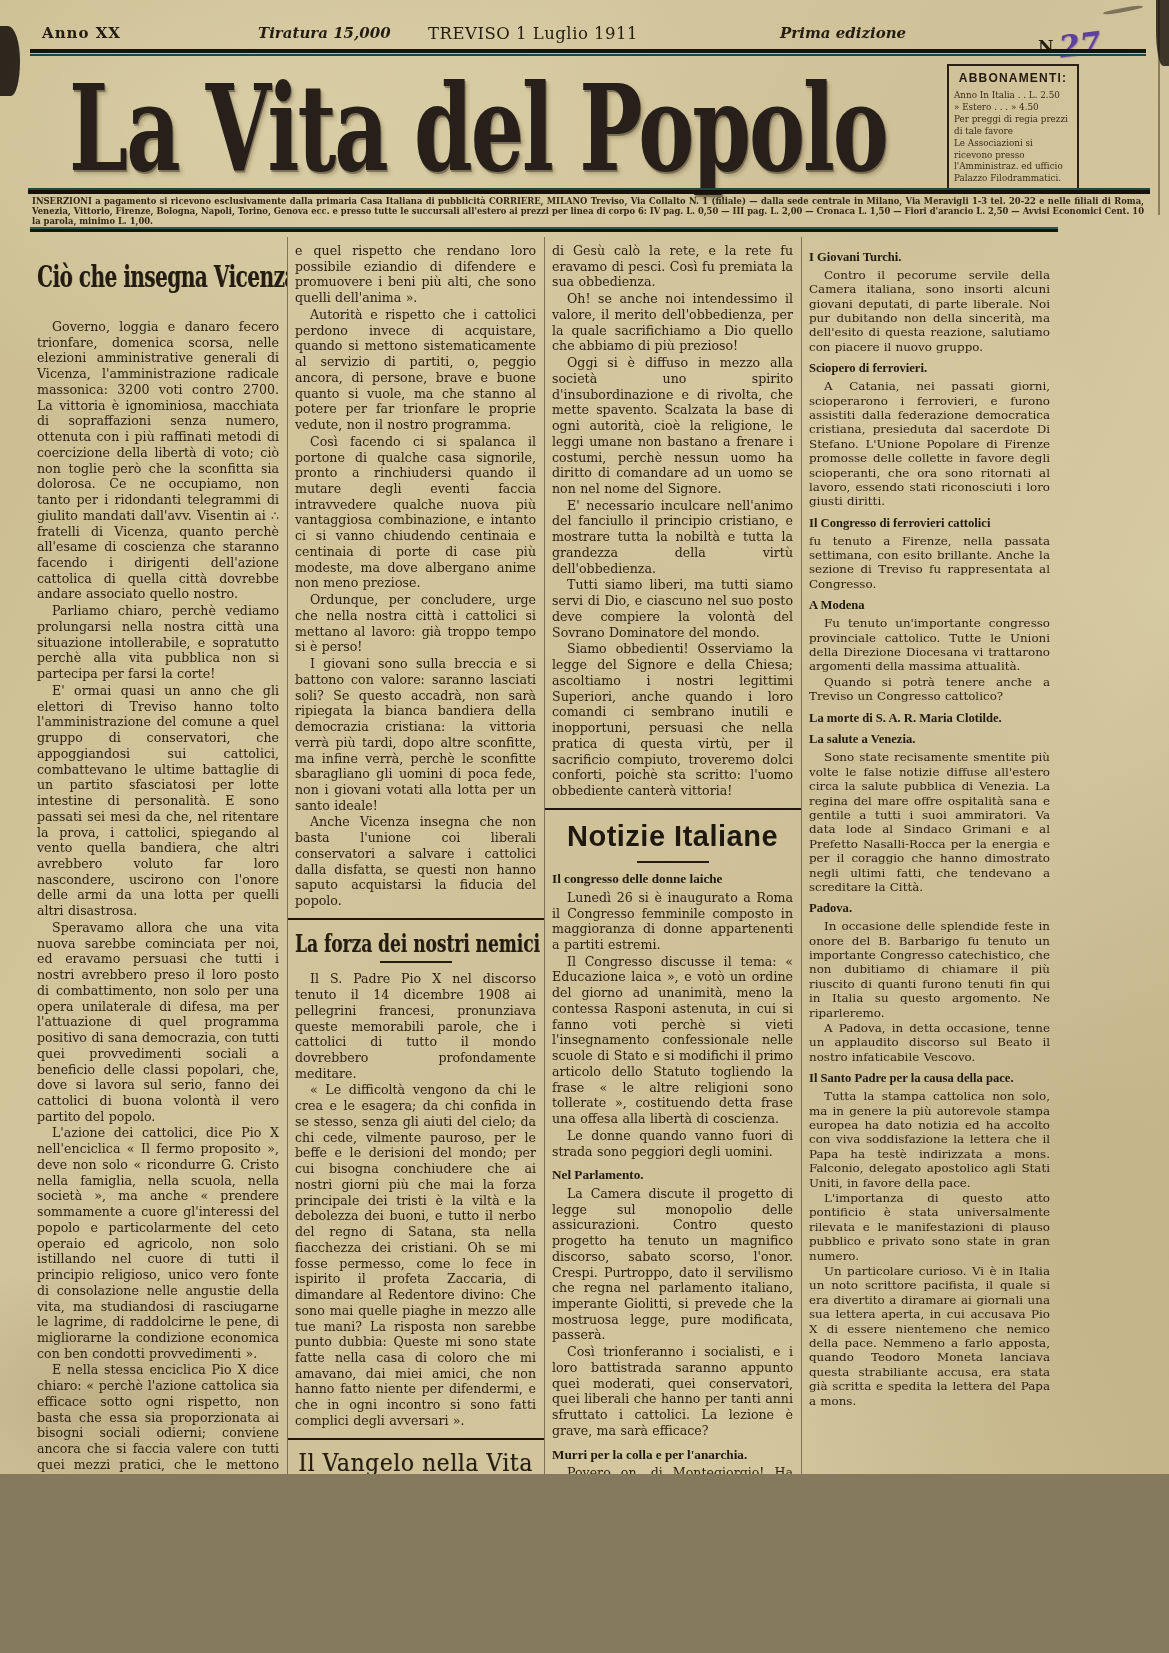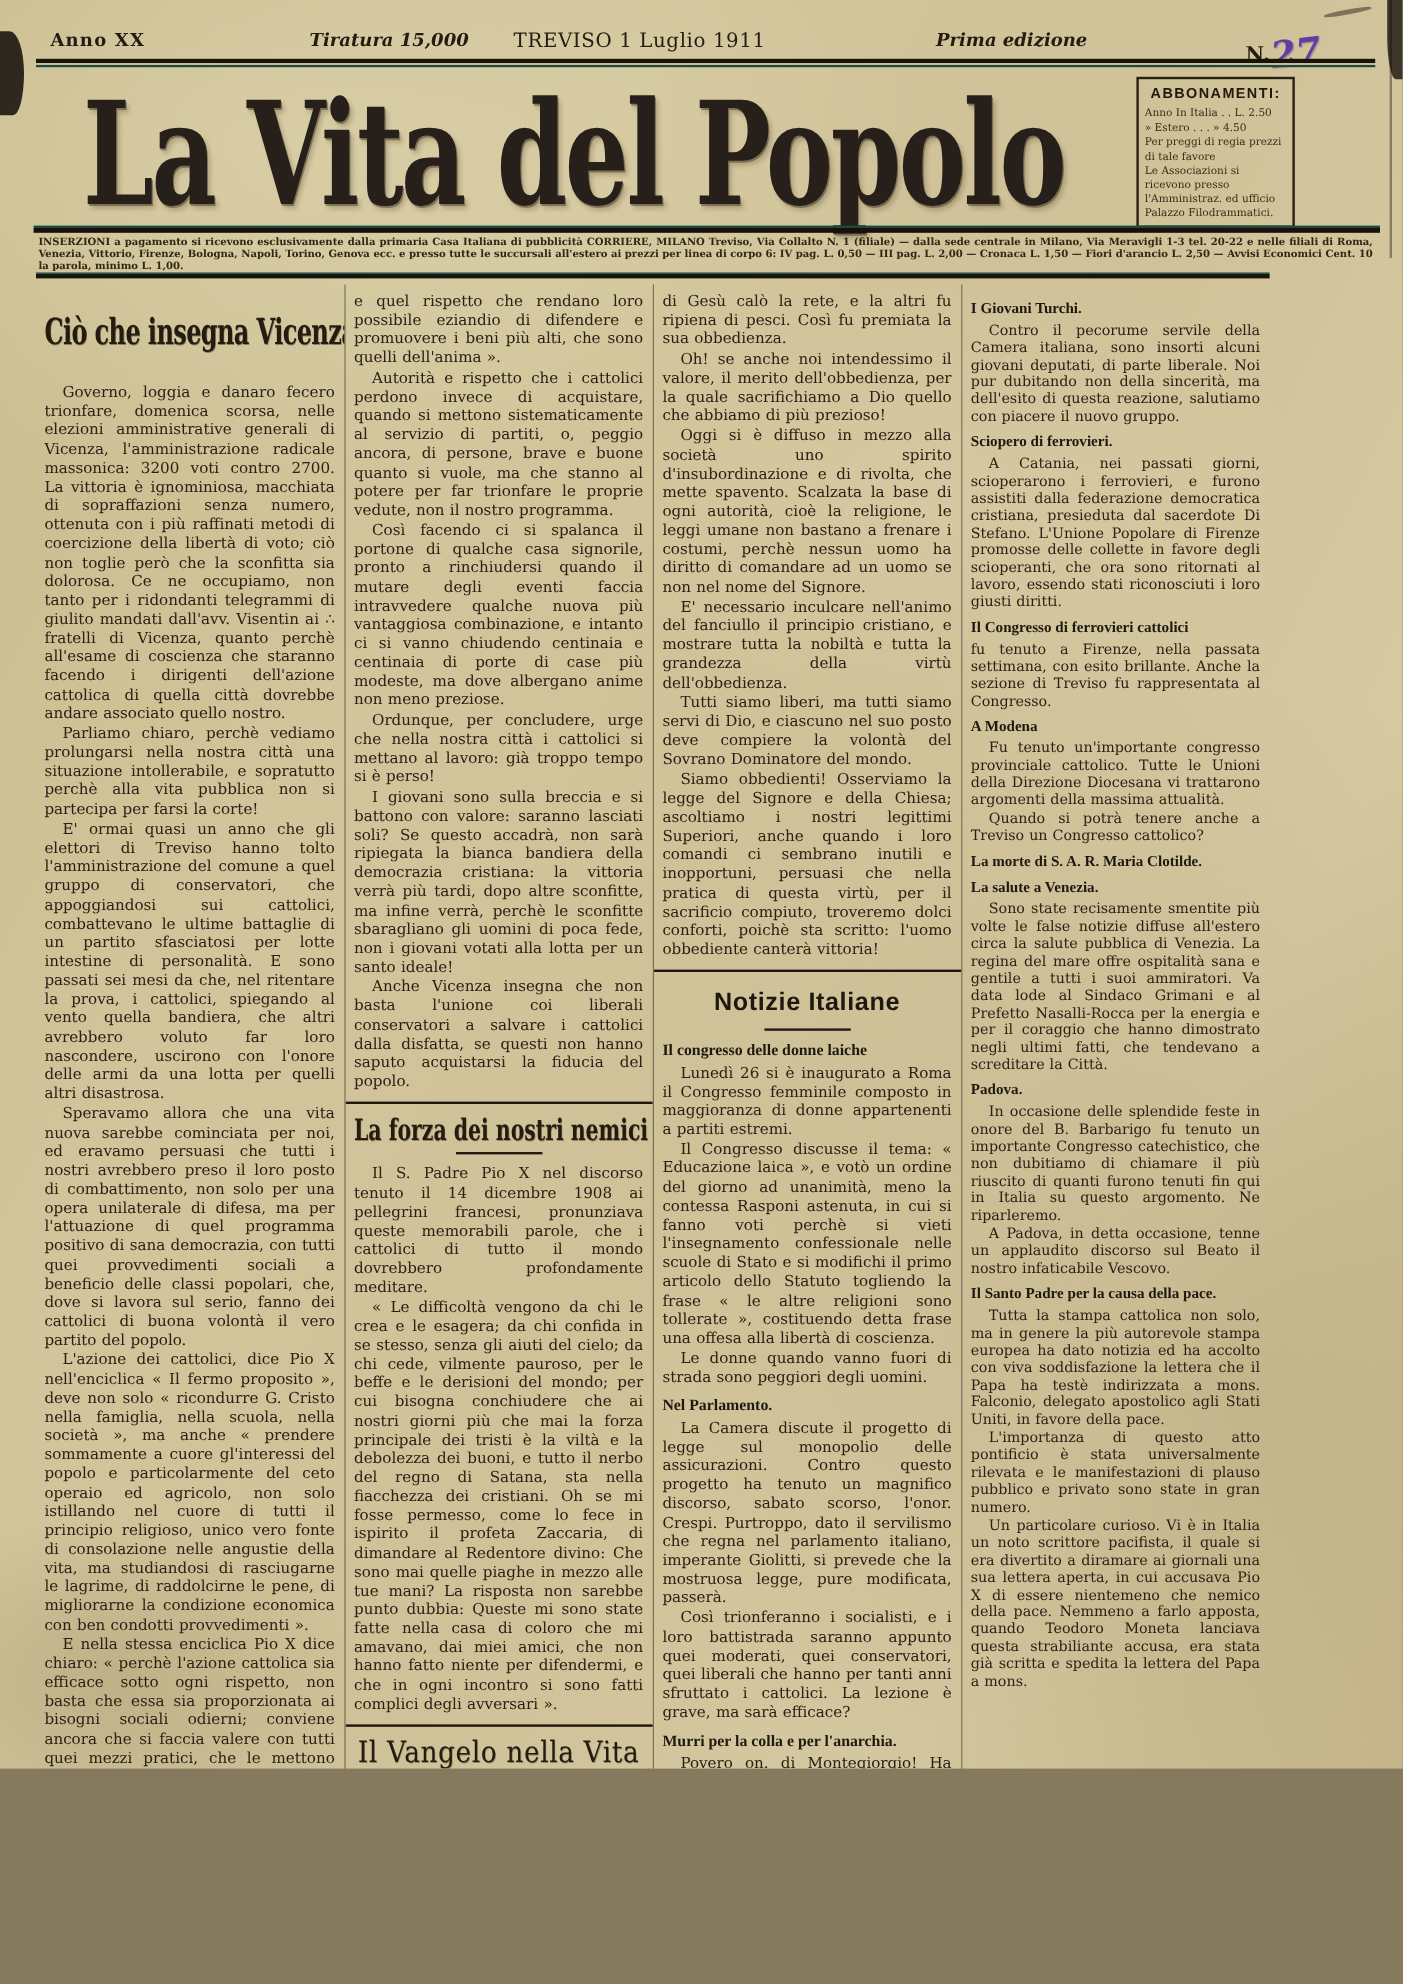--- a/index.html
+++ b/index.html
@@ -61,21 +61,21 @@
   .col:last-child .para{font-size:11.9px;line-height:1.21}
   .lead{font-family:"Liberation Sans",sans-serif;font-weight:bold;font-size:12.5px}
   .h1wrap{text-align:center;margin:16px 0 24px;line-height:34px}
   .h1{display:inline-block;font-size:20px;font-weight:bold;letter-spacing:-.5px;white-space:nowrap;
     transform:scaleY(1.5);color:#241c10;text-shadow:.5px .5px 0 rgba(30,20,8,.4)}
   .h2wrap{text-align:center;margin:6px 0 8px;line-height:30px}
   .h2{display:inline-block;font-size:17px;font-weight:bold;white-space:nowrap;transform:scaleY(1.45);
     color:#241c10;text-shadow:.5px .5px 0 rgba(30,20,8,.35)}
   .h2.light{font-weight:normal;font-size:22px;transform:scaleY(1.12);letter-spacing:.5px}
   .h3wrap{text-align:center;margin:8px 0 8px;line-height:36px}
-  .h3{display:inline-block;font-family:"Liberation Sans",sans-serif;font-size:21px;font-weight:bold;
+  .h3{display:inline-block;font-family:"Liberation Sans",sans-serif;font-size:29px;font-weight:bold;
     letter-spacing:.5px;white-space:nowrap;color:#1f1810}
   .hu{width:72px;height:2px;background:#241c10;margin:2px auto 6px}
   .sect-rule{height:2.5px;background:#1e170d;margin:9px -8px 8px -7px}
   .sub{font-family:Liberation Serif, serif;font-weight:bold;font-size:13.2px;line-height:1.18;
     margin:8px 0 3px;color:#201910}
   .col:last-child .sub{font-size:12.6px;margin:7px 0 3px}
   .epi{margin:3px 0 5px;color:#33271a}
   .epi-q{font-weight:bold;font-size:10.5px}
   .epi-c{font-style:italic;font-size:10px}
 </style>
@@ -138,21 +138,21 @@
         <p class="para">« Le difficoltà vengono da chi le crea e le esagera; da chi confida in se stesso, senza gli aiuti del cielo; da chi cede, vilmente pauroso, per le beffe e le derisioni del mondo; per cui bisogna conchiudere che ai nostri giorni più che mai la forza principale dei tristi è la viltà e la debolezza dei buoni, e tutto il nerbo del regno di Satana, sta nella fiacchezza dei cristiani. Oh se mi fosse permesso, come lo fece in ispirito il profeta Zaccaria, di dimandare al Redentore divino: Che sono mai quelle piaghe in mezzo alle tue mani? La risposta non sarebbe punto dubbia: Queste mi sono state fatte nella casa di coloro che mi amavano, dai miei amici, che non hanno fatto niente per difendermi, e che in ogni incontro si sono fatti complici degli avversari ».</p>
         <div class="sect-rule"></div>
         <div class="h2wrap"><span class="h2 light">Il Vangelo nella Vita</span><div class="hu"></div></div>
         <div class="epi">
           <div class="epi-q">« Sopra la tua parola calerò la rete ».</div>
           <div class="epi-c">(Luca V, 1., 8).</div>
         </div>
         <p class="para">La notte precedente insieme coi suoi compagni, aveva gettato le reti nel lago, senza alcun frutto. Era triste, e nemmeno pensava di ritentare la prova. Tuttavia sulla parola</p>
       </section>
     <section class="col">
-        <p class="para ni">di Gesù calò la rete, e la altri fu ripiena di pesci. Così fu premiata la sua obbedienza.</p>
+        <p class="para ni">di Gesù calò la rete, e la rete fu eravamo di pesci. Così fu premiata la sua obbedienza.</p>
         <p class="para">Oh! se anche noi intendessimo il valore, il merito dell'obbedienza, per la quale sacrifichiamo a Dio quello che abbiamo di più prezioso!</p>
         <p class="para">Oggi si è diffuso in mezzo alla società uno spirito d'insubordinazione e di rivolta, che mette spavento. Scalzata la base di ogni autorità, cioè la religione, le leggi umane non bastano a frenare i costumi, perchè nessun uomo ha diritto di comandare ad un uomo se non nel nome del Signore.</p>
         <p class="para">E' necessario inculcare nell'animo del fanciullo il principio cristiano, e mostrare tutta la nobiltà e tutta la grandezza della virtù dell'obbedienza.</p>
         <p class="para">Tutti siamo liberi, ma tutti siamo servi di Dio, e ciascuno nel suo posto deve compiere la volontà del Sovrano Dominatore del mondo.</p>
         <p class="para">Siamo obbedienti! Osserviamo la legge del Signore e della Chiesa; ascoltiamo i nostri legittimi Superiori, anche quando i loro comandi ci sembrano inutili e inopportuni, persuasi che nella pratica di questa virtù, per il sacrificio compiuto, troveremo dolci conforti, poichè sta scritto: l'uomo obbediente canterà vittoria!</p>
         <div class="sect-rule"></div>
         <div class="h3wrap"><span class="h3">Notizie Italiane</span><div class="hu"></div></div>
         <h3 class="sub">Il congresso delle donne laiche</h3>
         <p class="para">Lunedì 26 si è inaugurato a Roma il Congresso femminile composto in maggioranza di donne appartenenti a partiti estremi.</p>
         <p class="para">Il Congresso discusse il tema: « Educazione laica », e votò un ordine del giorno ad unanimità, meno la contessa Rasponi astenuta, in cui si fanno voti perchè si vieti l'insegnamento confessionale nelle scuole di Stato e si modifichi il primo articolo dello Statuto togliendo la frase « le altre religioni sono tollerate », costituendo detta frase una offesa alla libertà di coscienza.</p>

